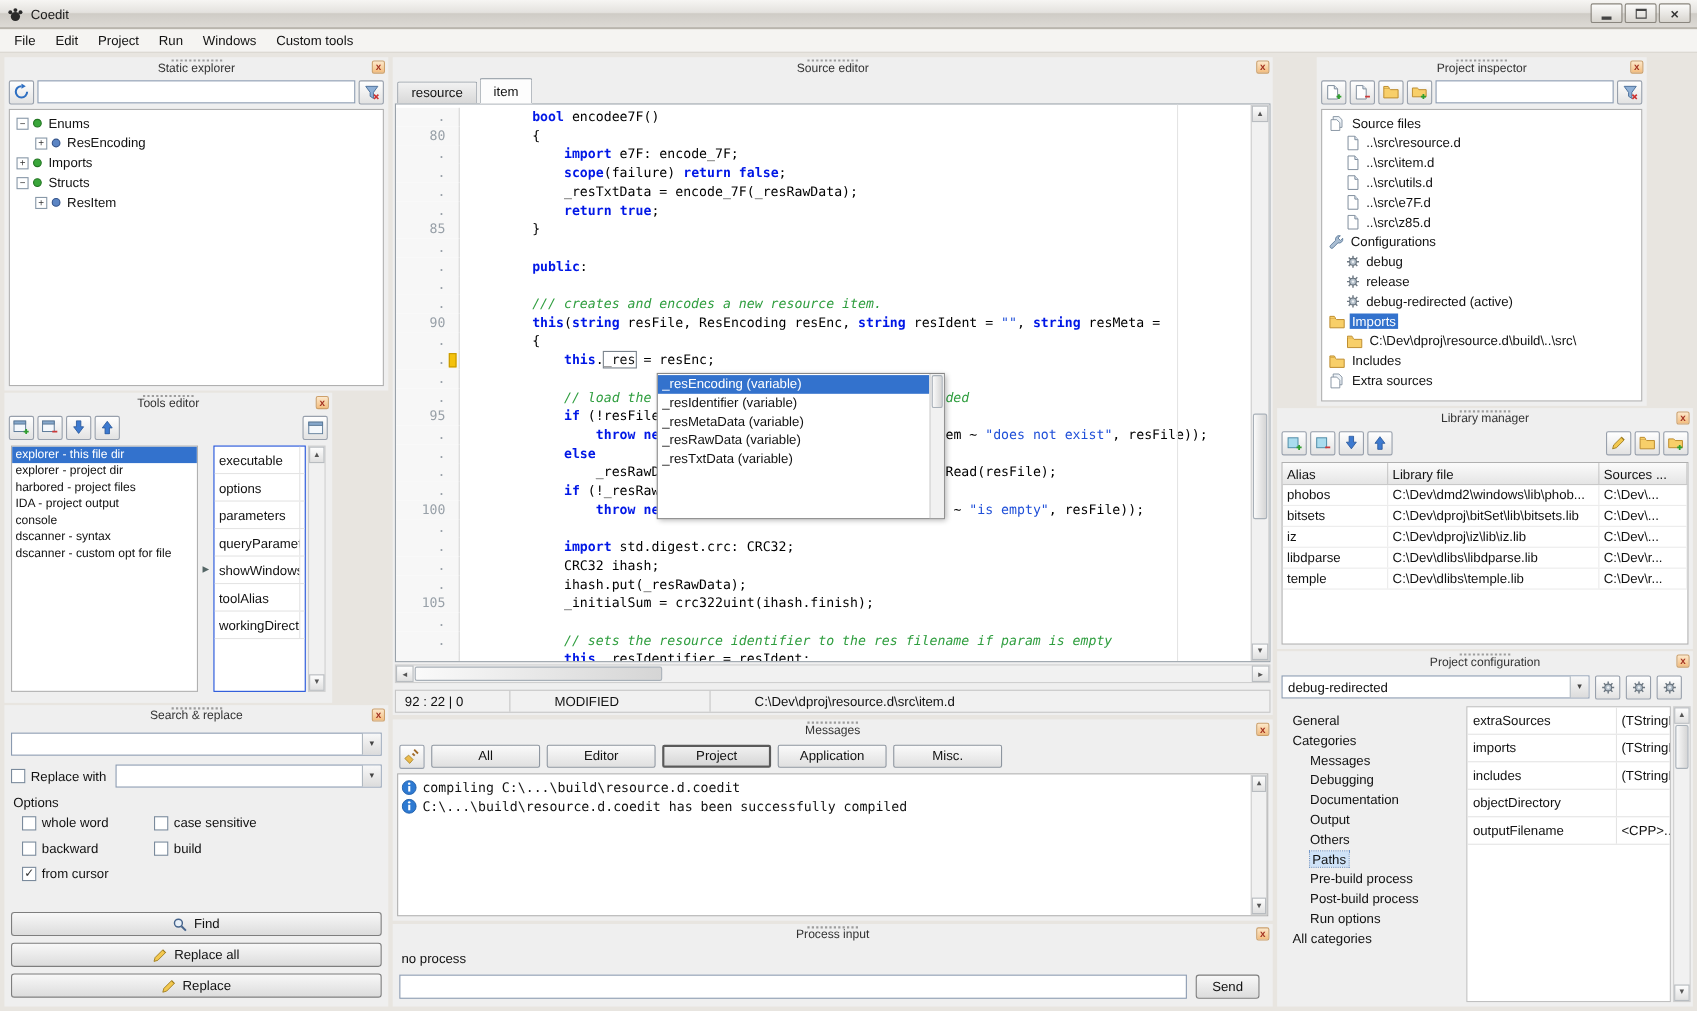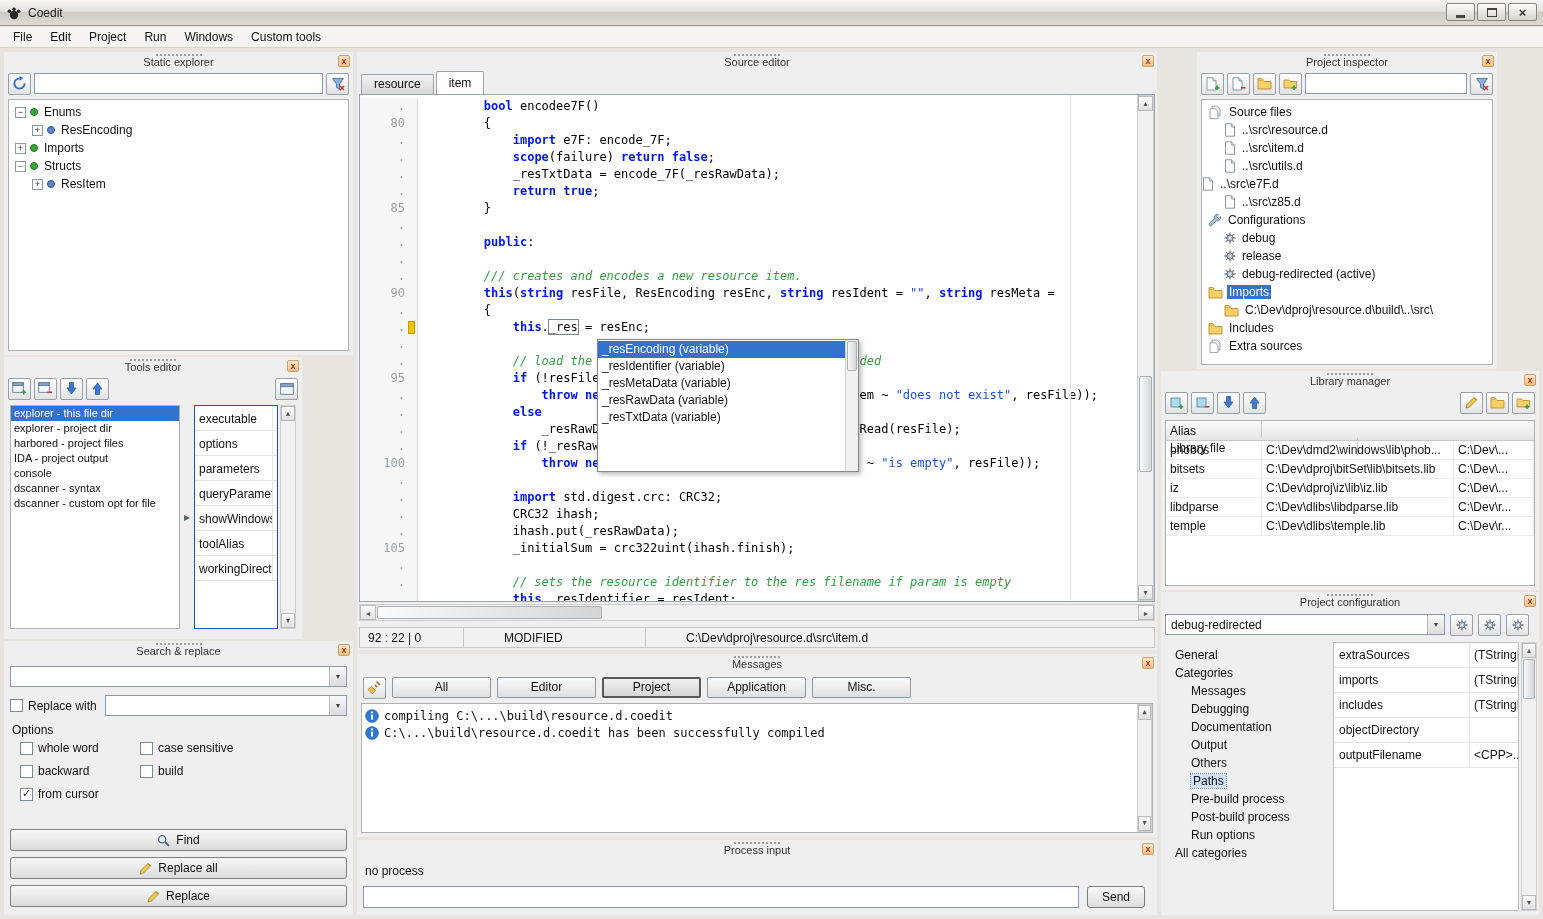--- a/index.html
+++ b/index.html
@@ -143,21 +143,21 @@
   #pi-send{width:58px;height:22px;border:1px solid #7e7e7e;border-radius:3px;background:linear-gradient(#f8f8f8,#dcdcdc);
     text-align:center;line-height:20px;}
 
   
   #p-inspector{left:1161px;top:52px;width:300px;height:317px;margin-left:36px;}
   #pi-tree{position:absolute;left:4px;right:4px;top:47px;bottom:4px;background:#fff;border:1px solid #b0b0b0;padding-top:3px;overflow:hidden;}
 
   
   #p-libman{left:1161px;top:371px;width:378px;height:219px;}
   #lm-table{position:absolute;left:4px;right:4px;top:49px;bottom:4px;background:#fff;border:1px solid #b0b0b0;overflow:hidden;}
-  .lm-head{display:flex;height:20px;background:linear-gradient(#fbfbfb,#e5e5e5);border-bottom:1px solid #c8c8c8;flex-direction:column;}
+  .lm-head{display:flex;height:20px;background:linear-gradient(#fbfbfb,#e5e5e5);border-bottom:1px solid #c8c8c8;}
   .lm-hc{padding:3px 4px 0 4px;border-right:1px solid #c8c8c8;overflow:hidden;white-space:nowrap;}
   .lm-row{display:flex;height:19px;border-bottom:1px solid #ececec;}
   .lm-c{padding:2px 4px 0 4px;border-right:1px solid #ececec;overflow:hidden;white-space:nowrap;}
   .lm-col0{width:96px;flex:0 0 auto;}
   .lm-col1{width:192px;flex:0 0 auto;}
   .lm-col2{flex:1;}
 
   
   #p-conf{left:1161px;top:592px;width:378px;height:323px;}
   #cf-combo-row{position:absolute;left:4px;top:22px;right:4px;height:22px;display:flex;gap:5px;}
@@ -591,21 +591,21 @@
       </div>
       <div class="tree-row" style="padding-left: 22px;">
         <span class="icon">
           <svg width="12" height="14" viewBox="0 0 12 14">
             <path d="M1.5 .8h6.2L10.5 4v9.2h-9z" fill="#fff" stroke="#7d8c9b" stroke-width="0.9"></path>
             <path d="M7.7 .8V4h2.8" fill="#dde7f2" stroke="#7d8c9b" stroke-width="0.9"></path>
           </svg>
         </span>
         <span class="tree-label">..\src\utils.d</span>
       </div>
-      <div class="tree-row" style="">
+      <div class="tree-row" style="padding-left: 22px;">
         <span class="icon">
           <svg width="12" height="14" viewBox="0 0 12 14">
             <path d="M1.5 .8h6.2L10.5 4v9.2h-9z" fill="#fff" stroke="#7d8c9b" stroke-width="0.9"></path>
             <path d="M7.7 .8V4h2.8" fill="#dde7f2" stroke="#7d8c9b" stroke-width="0.9"></path>
           </svg>
         </span>
         <span class="tree-label">..\src\e7F.d</span>
       </div>
       <div class="tree-row" style="padding-left: 22px;">
         <span class="icon">

